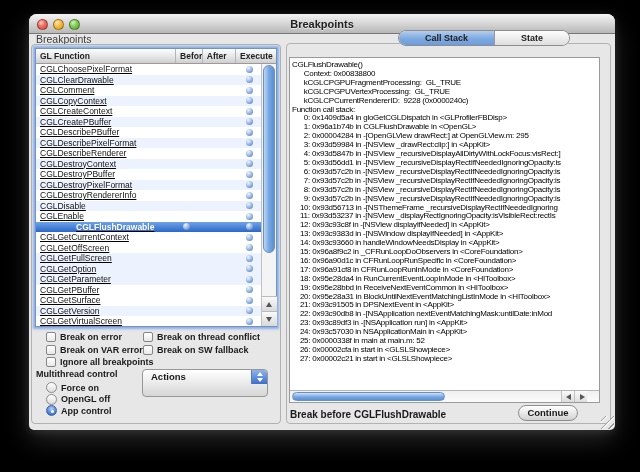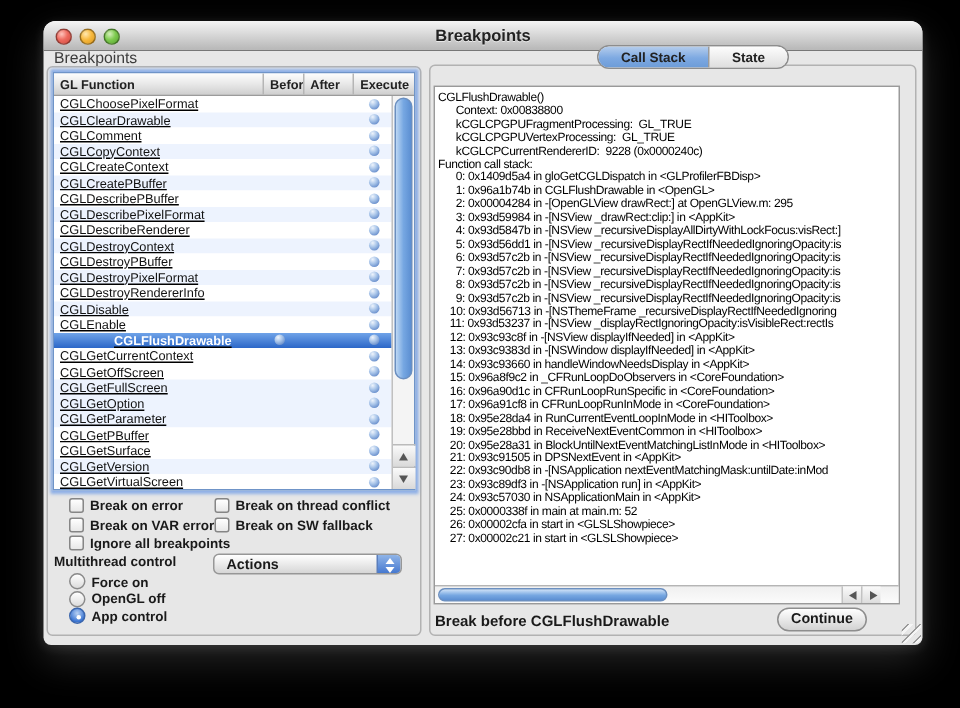--- a/index.html
+++ b/index.html
@@ -70,33 +70,33 @@
         border-radius:2px; margin-right:4px; }
   .checkline .lbl, .radioline .lbl { font-size:9px; font-weight:bold; color:#1a1a1a; }
   .radioline { position:absolute; display:flex; align-items:center; }
   .rb { width:11px; height:11px; border-radius:50%; background:linear-gradient(#fff,#dcdcdc);
         border:1px solid #8a8a8a; margin-right:4px; position:relative; }
   .rb.on { background:radial-gradient(circle at 50% 32%, #b7d0f2, #3d77d4 70%, #2c5fb4); border-color:#3b66ad; }
   .rb.on::after { content:""; position:absolute; left:3.5px; top:3.5px; width:3px; height:3px;
         border-radius:50%; background:#fff; }
   #mt-label { position:absolute; left:7px; top:355px; font-size:9px; font-weight:bold; color:#1a1a1a; }
   #actions {
-    position:absolute; left:113px; top:355px; width:126px; height:14px; border-radius:4px;
+    position:absolute; left:113px; top:355px; width:126px; height:28px; border-radius:4px;
     background:linear-gradient(#fff,#d6d6d6); border:1px solid #979797; overflow:hidden;
   }
   #actions .ptext { font-size:9.5px; font-weight:bold; color:#1a1a1a; line-height:14px; padding-left:8px; }
   #actions .parrows { position:absolute; right:0; top:0; width:16px; height:14px;
     background:linear-gradient(#8fb4e8,#3a6fcc); border-left:1px solid #5b7ebc; }
   #actions .parrows i { position:absolute; left:4.5px; width:0; height:0; }
   #actions .parrows .up { top:2px; border-left:3px solid transparent; border-right:3px solid transparent; border-bottom:4px solid #fff; }
   #actions .parrows .dn { bottom:2px; border-left:3px solid transparent; border-right:3px solid transparent; border-top:4px solid #fff; }
   
   #tabs { position:absolute; left:369px; top:16px; height:16px; display:flex; z-index:3;
           border:1px solid #8d8d8d; border-radius:8px; overflow:hidden; background:#f2f2f2; }
-  .tab { font-size:9px; font-weight:bold; line-height:14px; padding:0 15px; color:#222;
+  .tab { font-size:9px; font-weight:bold; line-height:14px; padding:0 26px; color:#222;
          background:linear-gradient(#fdfdfd,#dedede); }
   .tab.sel { background:linear-gradient(#b5cdec,#7da9e2 55%,#6d9cd8); }
   .tab + .tab { border-left:1px solid #9a9a9a; }
   #callstack-area {
     position:absolute; left:260px; top:43px; width:311px; height:346px;
     background:#fff; border:1px solid #9a9a9a;
   }
   #callstack-text {
     position:absolute; left:2px; top:3px; right:1px; bottom:13px; overflow:hidden;
     font-size:8px; line-height:8.9px; letter-spacing:-0.25px; white-space:pre; color:#000;

